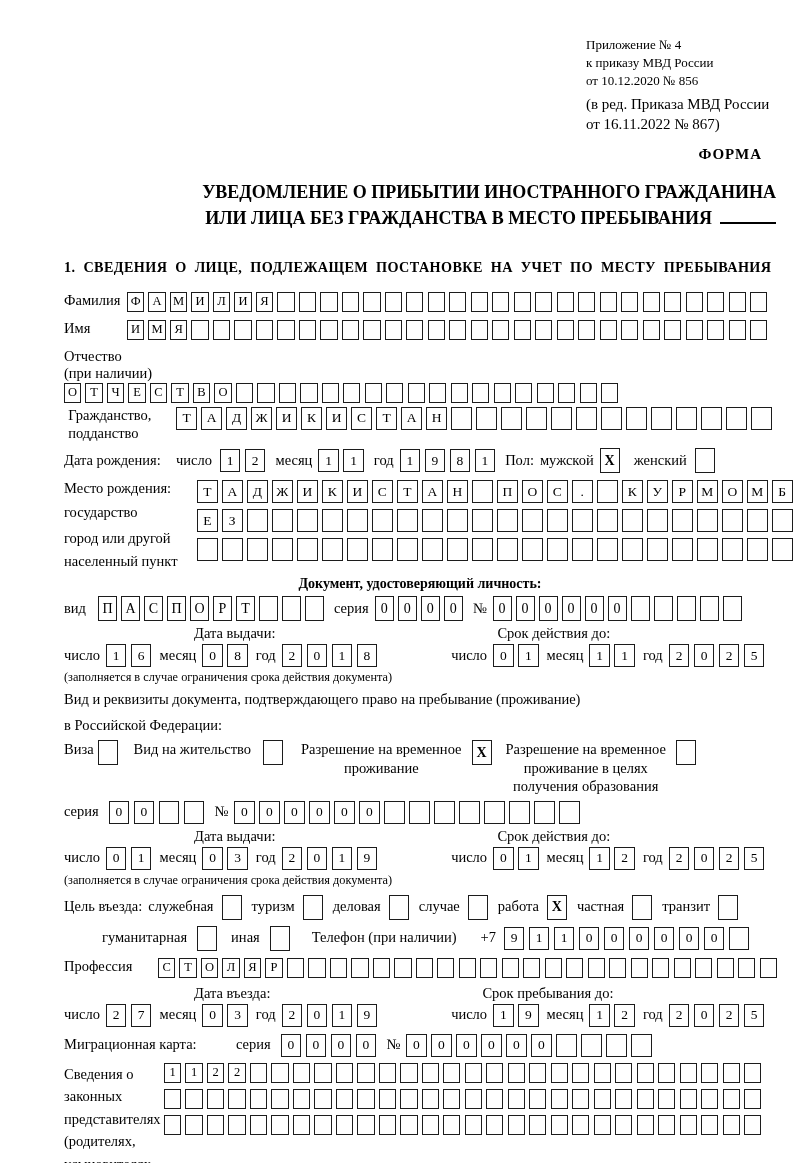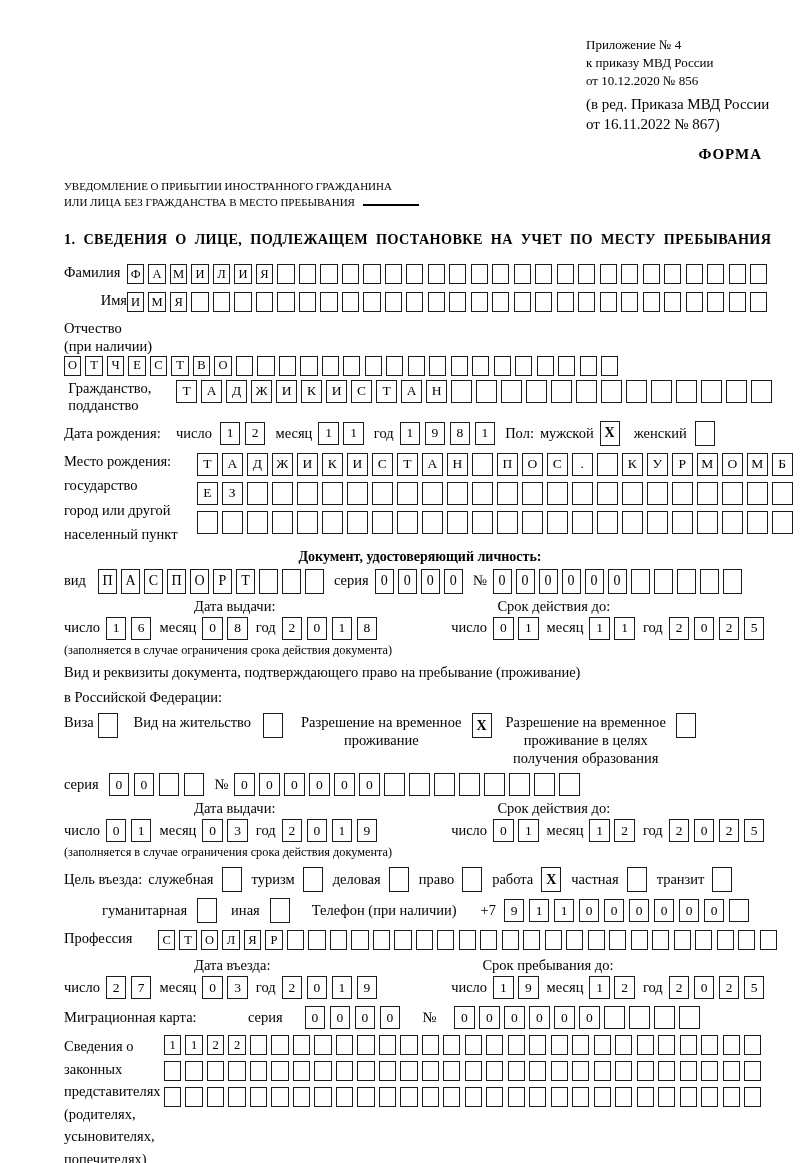--- a/index.html
+++ b/index.html
@@ -6,23 +6,23 @@
   .page{
     width:800px;height:1163px;background:#fff;color:#000;
     font-family:"Liberation Serif","DejaVu Serif",serif;
     box-sizing:border-box;padding:36px 24px 0 64px;
     position:relative;overflow:hidden;margin:0 auto;
   }
   
   .annex{margin-left:auto;width:190px;font-size:13px;line-height:1.38;}
   .annex-note{font-size:15px;margin-top:4px;line-height:1.35;}
   .forma{text-align:right;padding-right:14px;font-weight:bold;font-size:15px;letter-spacing:1px;margin-top:12px;}
-  .title{text-align:left;font-weight:normal;font-size:11px;line-height:1.45;margin-top:16px;}
+  .title{text-align:right;font-weight:bold;font-size:18px;line-height:1.45;margin-top:16px;}
   .title-underline{display:inline-block;width:56px;border-bottom:2px solid #000;margin-left:8px;vertical-align:baseline;}
-  .section1{font-weight:bold;font-size:14.2px;margin-top:20px;letter-spacing:.4px;word-spacing:4px;white-space:nowrap;}
+  .section1{font-weight:bold;font-size:14.2px;margin-top:27px;letter-spacing:.4px;word-spacing:4px;white-space:nowrap;}
 
   .flabel{font-size:14.5px;line-height:1.22;flex:none;}
   .frow{display:flex;align-items:flex-start;margin-top:5px;}
   .vtop{align-items:flex-start;}
   .vmid{align-items:center;}
 
   .cellrow{display:flex;flex:none;}
   .cell{
     flex:none;border:1.7px solid #1c1c1c;background:#fff;box-sizing:border-box;
     display:flex;align-items:center;justify-content:center;
@@ -102,21 +102,21 @@
         <div class="cell"></div>
         <div class="cell"></div>
         <div class="cell"></div>
         <div class="cell"></div>
         <div class="cell"></div>
         <div class="cell"></div>
       </div>
   </div>
 
   <div class="frow" style="margin-top:8px;">
-    <div class="flabel" style="width:63px;text-align:right;">Имя</div>
+    <div class="flabel" style="width:63px;">Имя</div>
     <div class="cellrow sm">
         <div class="cell">И</div>
         <div class="cell">М</div>
         <div class="cell">Я</div>
         <div class="cell"></div>
         <div class="cell"></div>
         <div class="cell"></div>
         <div class="cell"></div>
         <div class="cell"></div>
         <div class="cell"></div>
@@ -511,21 +511,21 @@
   <div class="note">(заполняется в случае ограничения срока действия документа)</div>
 
   <div class="frow vmid" style="margin-top:7px;">
     <span class="flabel">Цель въезда:</span>
     <span class="flabel" style="margin-left:6px;">служебная</span>
     <div class="cb" style="margin:0 10px 0 8px;"></div>
     <span class="flabel">туризм</span>
     <div class="cb" style="margin:0 10px 0 8px;"></div>
     <span class="flabel">деловая</span>
     <div class="cb" style="margin:0 10px 0 8px;"></div>
-    <span class="flabel">право</span>
+    <span class="flabel">случае</span>
     <div class="cb" style="margin:0 10px 0 8px;"></div>
     <span class="flabel">работа</span>
     <div class="cb" style="margin:0 10px 0 8px;">X</div>
     <span class="flabel">частная</span>
     <div class="cb" style="margin:0 10px 0 8px;"></div>
     <span class="flabel">транзит</span>
     <div class="cb" style="margin-left:8px;"></div>
   </div>
 
   <div class="frow vmid" style="margin-top:6px;">
@@ -623,21 +623,21 @@
       <span class="flabel">год</span>
       <div class="cellrow md">
           <div class="cell">2</div>
           <div class="cell">0</div>
           <div class="cell">2</div>
           <div class="cell">5</div>
         </div>
     </div>
   </div>
 
-  <div class="frow vmid" style="margin-top:7px;gap:12px;">
+  <div class="frow vmid" style="margin-top:7px;">
     <span class="flabel" style="width:172px;">Миграционная карта:</span>
     <span class="flabel" style="margin-right:10px;">серия</span>
     <div class="cellrow md">
         <div class="cell">0</div>
         <div class="cell">0</div>
         <div class="cell">0</div>
         <div class="cell">0</div>
       </div>
     <span class="flabel glabel">№</span>
     <div class="cellrow md">

